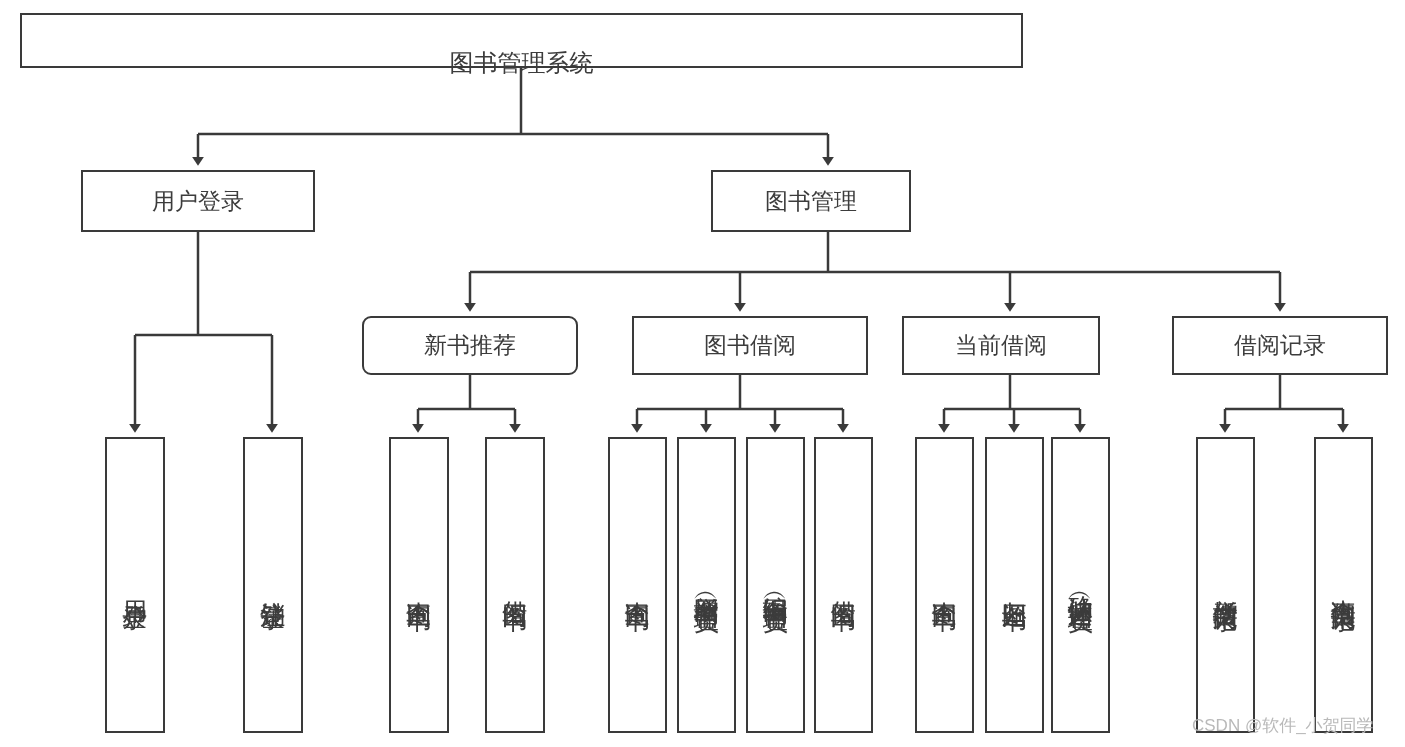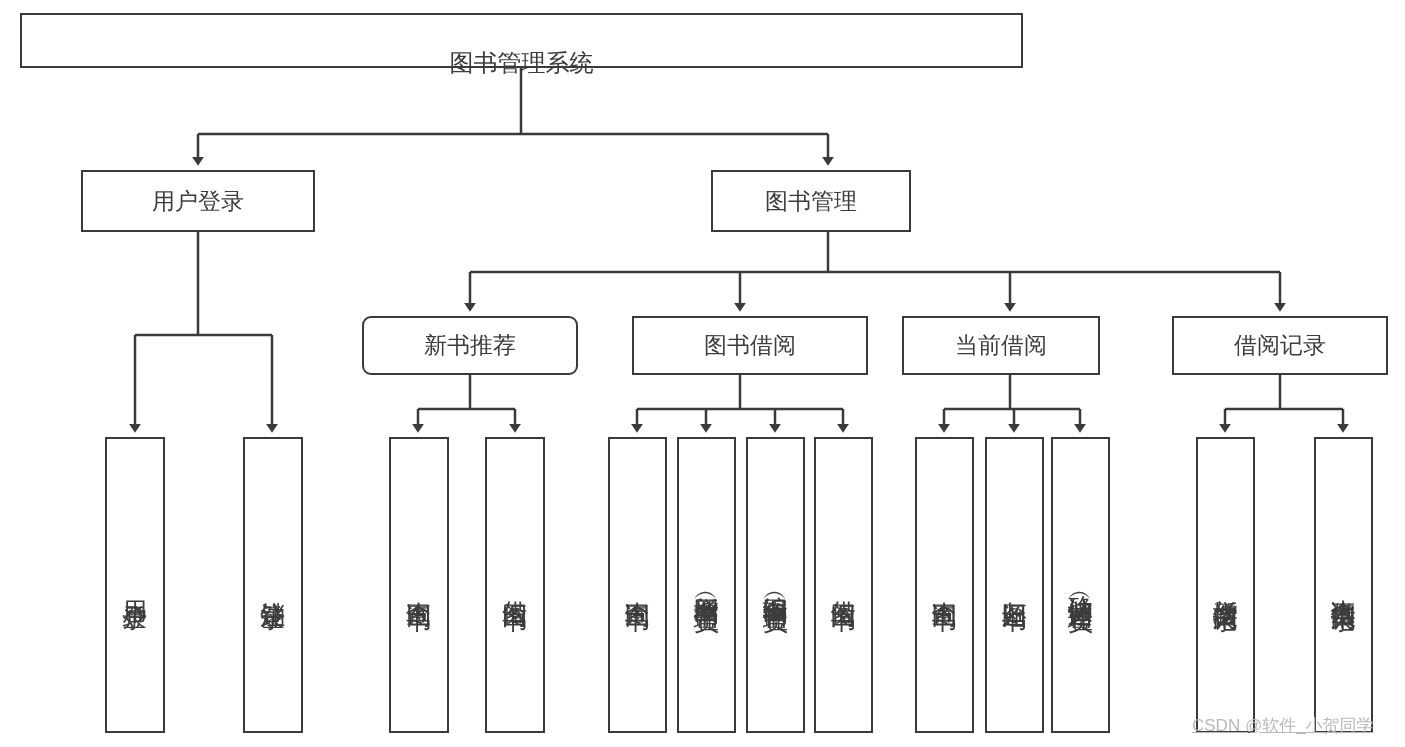--- a/index.html
+++ b/index.html
@@ -59,21 +59,20 @@
     line-height: 1.05;
   }
   .watermark {
     position: absolute;
     left: 1192px;
     top: 714px;
     font-size: 17px;
     color: #b9b9b9;
     z-index: 5;
     white-space: nowrap;
-    text-decoration: underline;
   }
 </style>
 </head>
 <body>
 
 <div id="canvas">
 
   <svg id="edges" xmlns="http://www.w3.org/2000/svg">
     <defs>
       <marker id="arrow" markerWidth="10" markerHeight="12" refX="1.2" refY="6" orient="auto" markerUnits="userSpaceOnUse">

